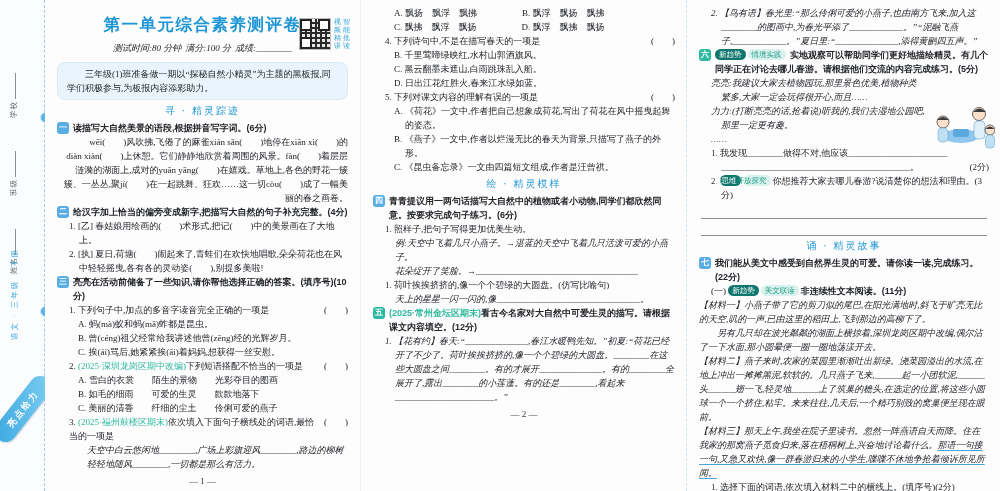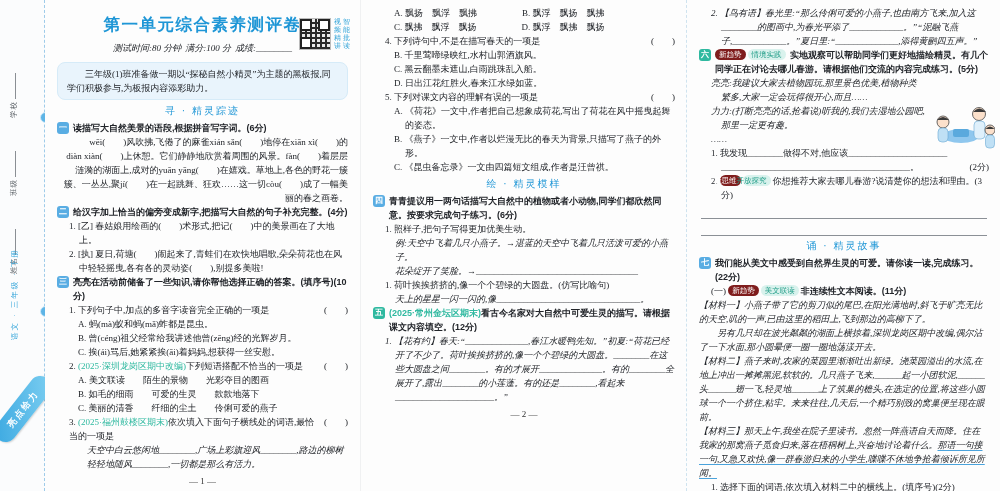--- a/index.html
+++ b/index.html
@@ -42,21 +42,21 @@
   .qhead{display:flex;align-items:flex-start;font-weight:bold;font-family:"Liberation Sans",sans-serif;}
   .qhead .badge{margin-top:1px;}
   .qbody{text-indent:2em;padding-left:2px;text-align:right;}
   .sub{padding-left:22px;text-indent:-10px;}
   .opt{padding-left:32px;text-indent:-11px;}
   .qline{display:flex;justify-content:space-between;}
   .qline .lft{padding-left:12px;text-indent:0;}
   .ansp{white-space:nowrap;padding-left:4px;}
   .tag{color:#2fb9a0;}
   .kai{font-style:italic;}
-  .pill{display:inline-block;border-radius:7px;background:#7f1d1d;color:#fff;font-size:7.5px;line-height:11px;
+  .pill{display:inline-block;border-radius:7px;background:#0f766e;color:#fff;font-size:7.5px;line-height:11px;
        padding:0 4px;margin:0 2px 0 0;vertical-align:1px;font-family:"Liberation Sans",sans-serif;font-weight:normal;}
   .pill.light{background:#d9f2ed;color:#1f9c87;}
   .pageno{text-align:center;margin-top:3px;color:#333;}
   .ulblue{text-decoration:underline;text-underline-offset:2px;text-decoration-color:#4aa3dc;}
   .ruled{border-bottom:1px solid #8b9096;height:14px;margin:2px 2px 0 2px;}
   .ex-indent{padding-left:22px;}
   .blank-indent{padding-left:22px;}
   
   .qrwrap{position:absolute;right:8px;top:18px;display:flex;gap:3px;}
   .qr{width:30px;height:30px;background:
@@ -140,21 +140,21 @@
       </div>
       <div class="opt">A. 蚂(mà)蚁和蚂(mǎ)蚱都是昆虫。</div>
       <div class="opt">B. 曾(céng)祖父经常给我讲述他曾(zēng)经的光辉岁月。</div>
       <div class="opt">C. 挨(ái)骂后,她紧紧挨(āi)着妈妈,想获得一丝安慰。</div>
       <div class="qline">
         <span class="lft">
           <span>2. </span><span class="tag">(2025·深圳龙岗区期中改编)</span><span>下列短语搭配不恰当的一项是</span>
         </span>
         <span class="ansp">(　　)</span>
       </div>
-      <div class="opt">A. 美文联读　　陌生的景物　　光彩夺目的图画</div>
+      <div class="opt">A. 雪白的衣裳　　陌生的景物　　光彩夺目的图画</div>
       <div class="opt">B. 如毛的细雨　　可爱的生灵　　款款地落下</div>
       <div class="opt">C. 美丽的清香　　纤细的尘土　　伶俐可爱的燕子</div>
       <div class="qline">
         <span class="lft">
           <span>3. </span><span class="tag">(2025·福州鼓楼区期末)</span><span>依次填入下面句子横线处的词语,最恰当的一项是</span>
         </span>
         <span class="ansp">(　　)</span>
       </div>
       <div class="sub kai" style="padding-left:30px;text-indent:0">天空中白云悠闲地________,广场上彩旗迎风________,路边的柳树轻轻地随风________,一切都是那么有活力。</div>
       <div class="pageno">— 1 —</div>

